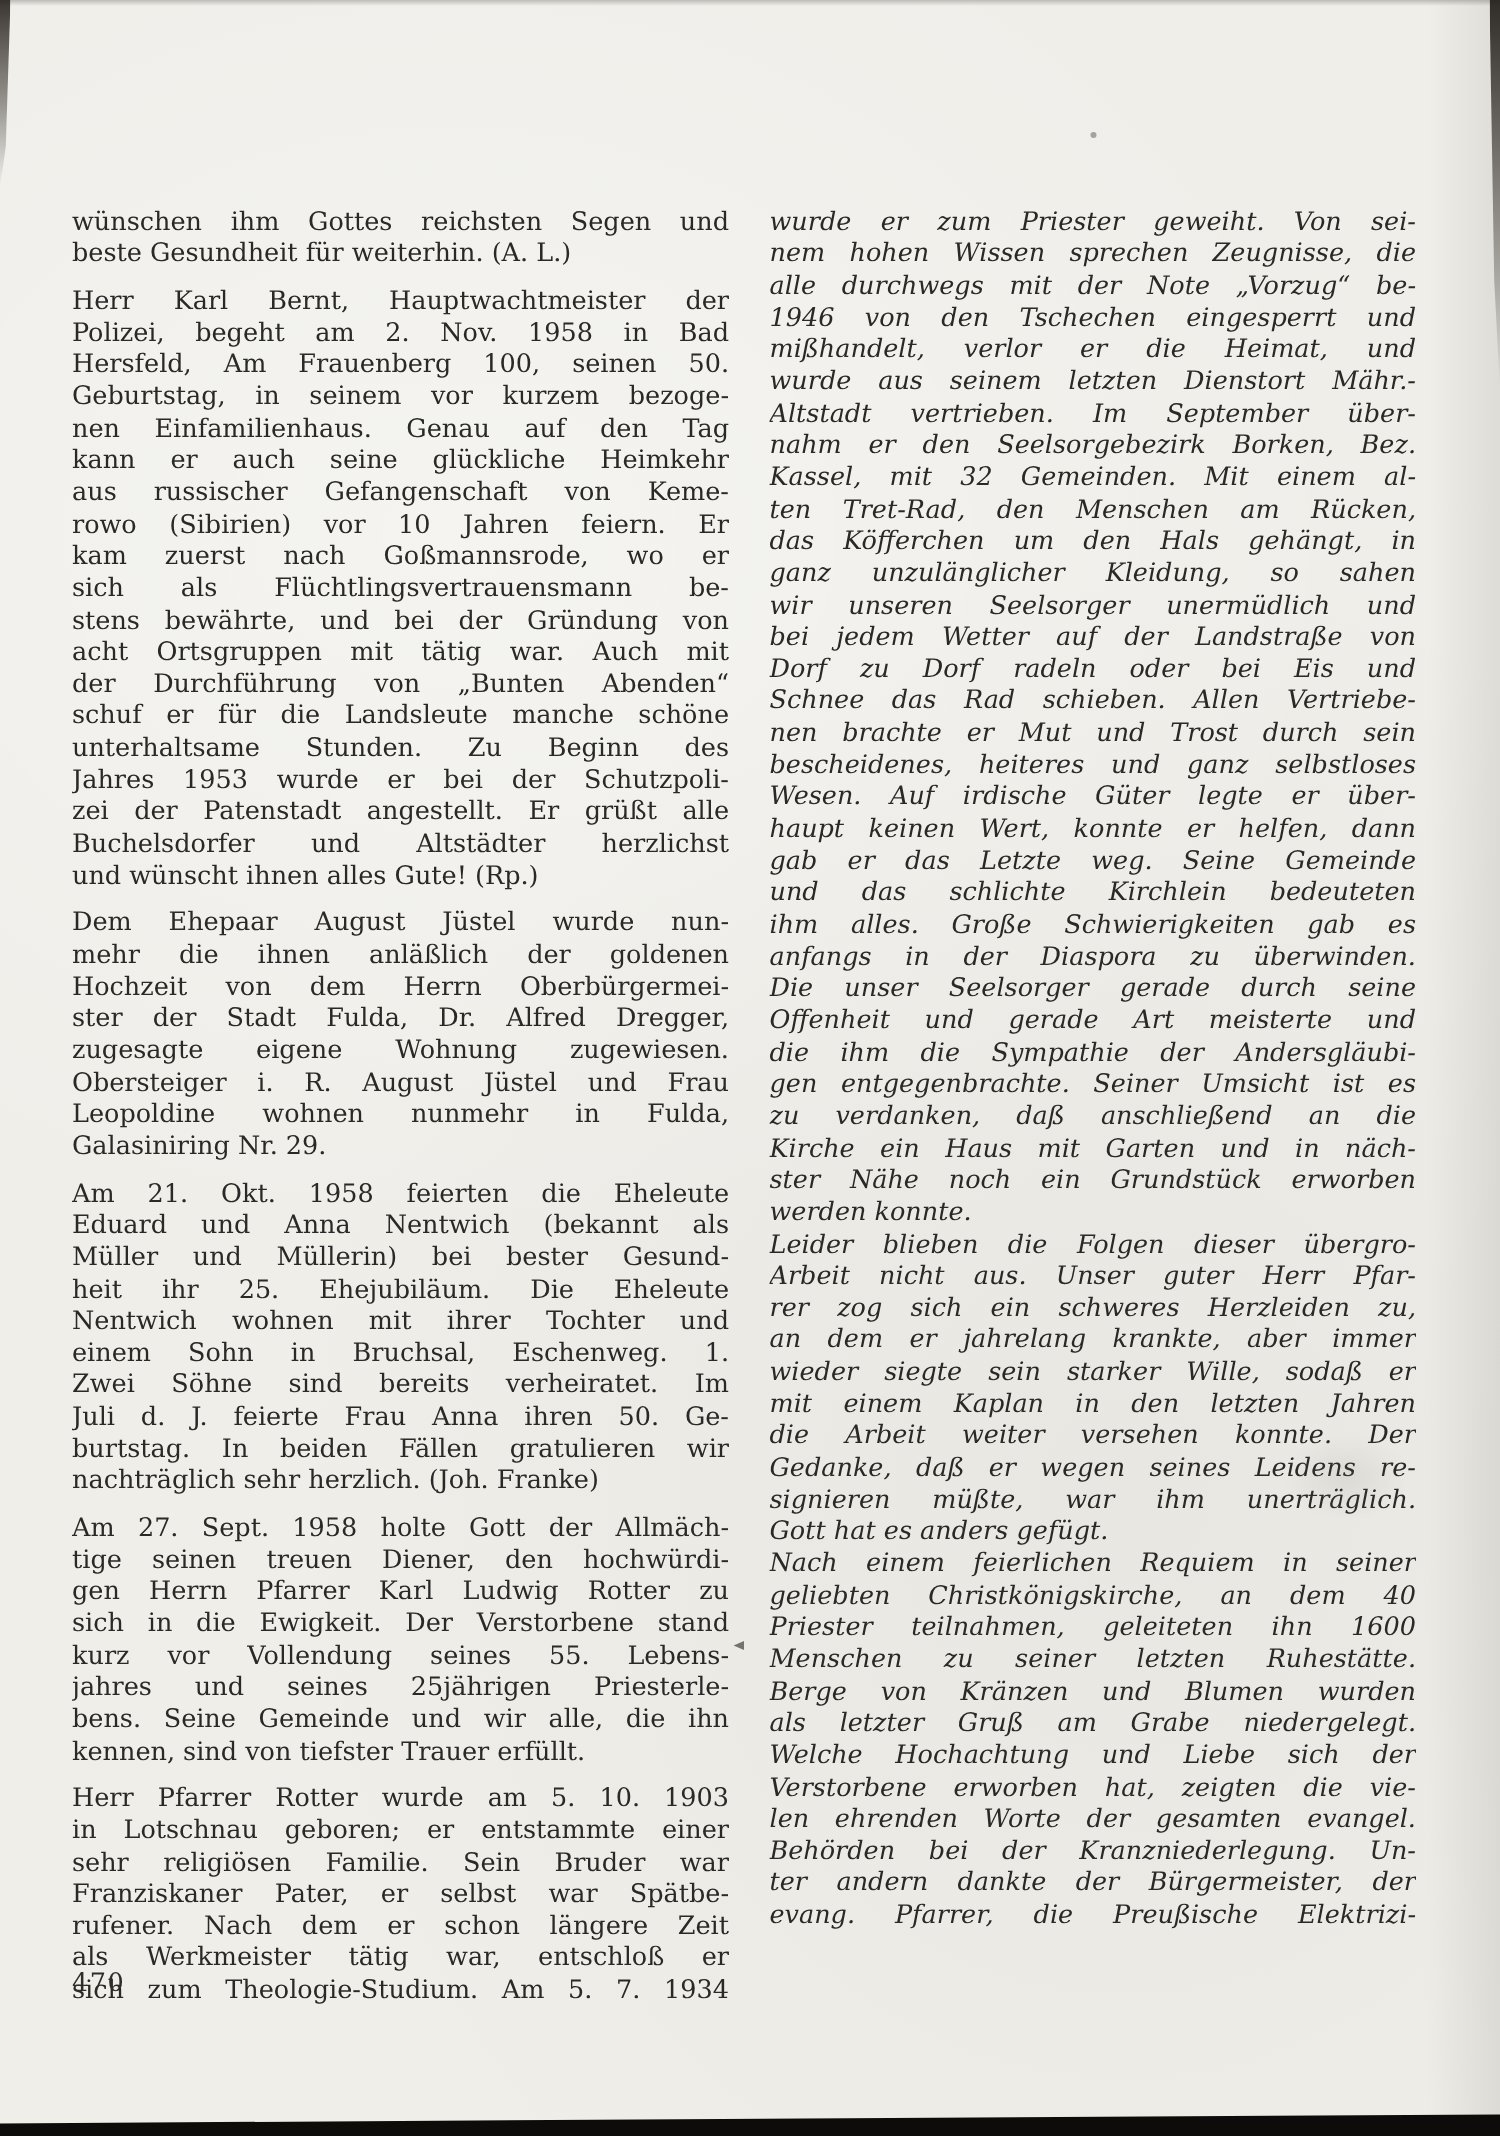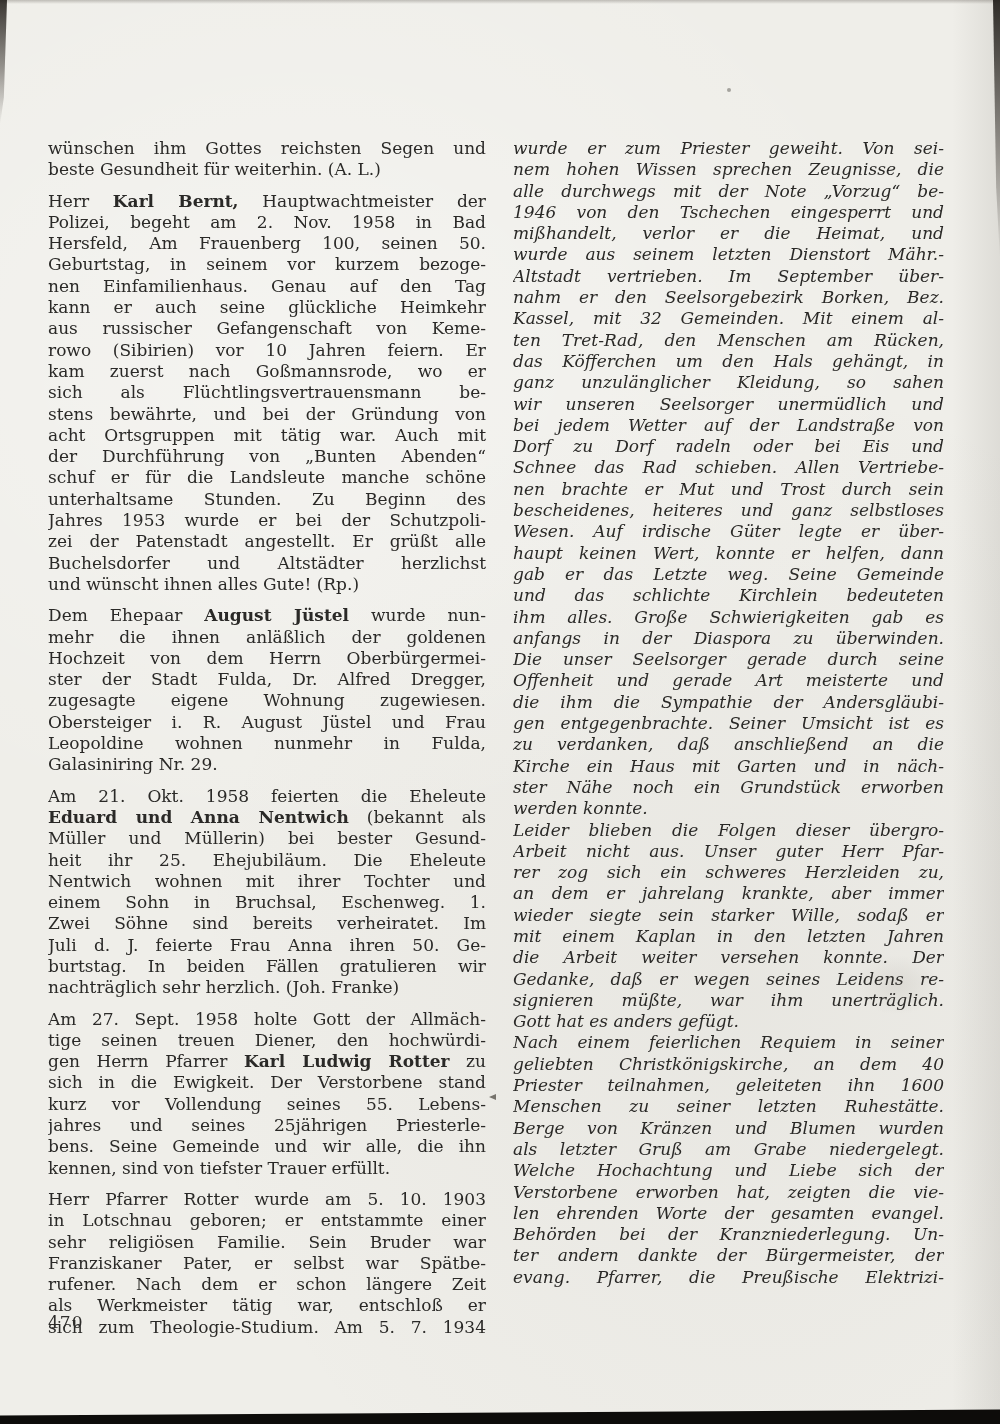--- a/index.html
+++ b/index.html
@@ -33,21 +33,21 @@
   .col-left .paragraph + .paragraph { margin-top: 10px; }
   .line {
     text-align: justify;
     text-align-last: justify;
     height: 21.3px;
     overflow: hidden;
   }
   .line.last {
     text-align-last: left;
   }
-  .line b { font-weight: bold; }
+  .line b { font-weight: normal; }
   .page-number {
     position: absolute;
     left: 48px;
     top: 1312px;
     font-size: 17px;
     letter-spacing: 1px;
     color: #2e2d2b;
   }
   
   .top-line {

